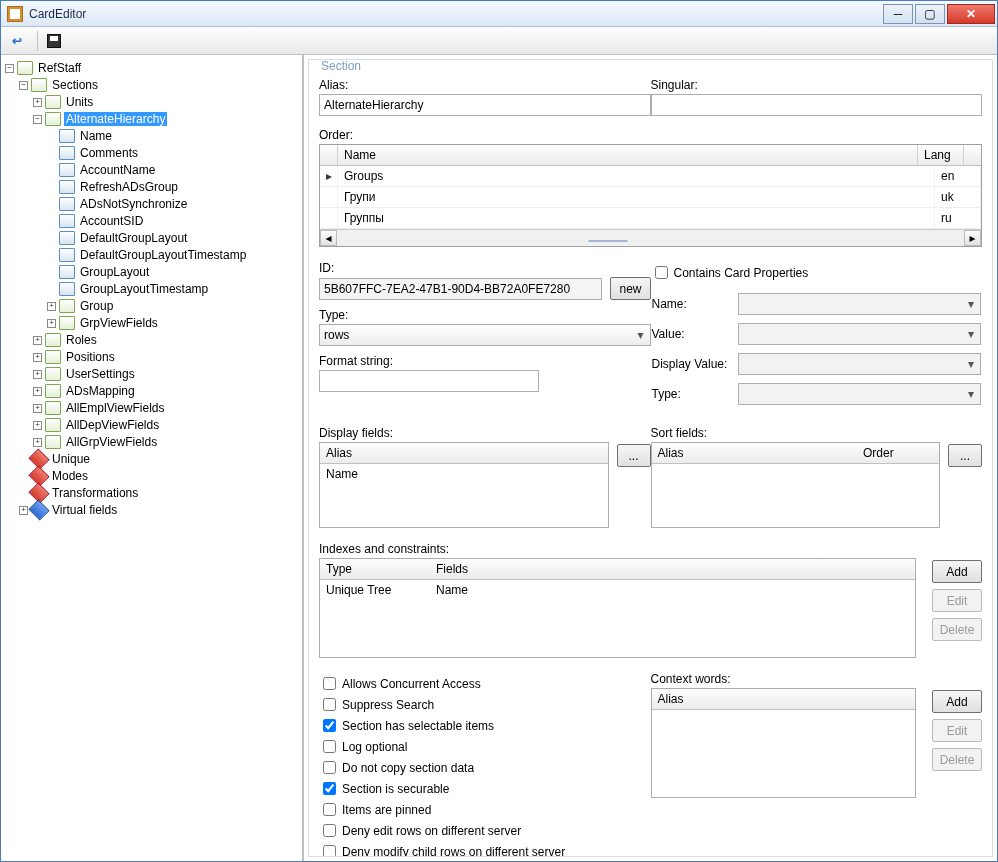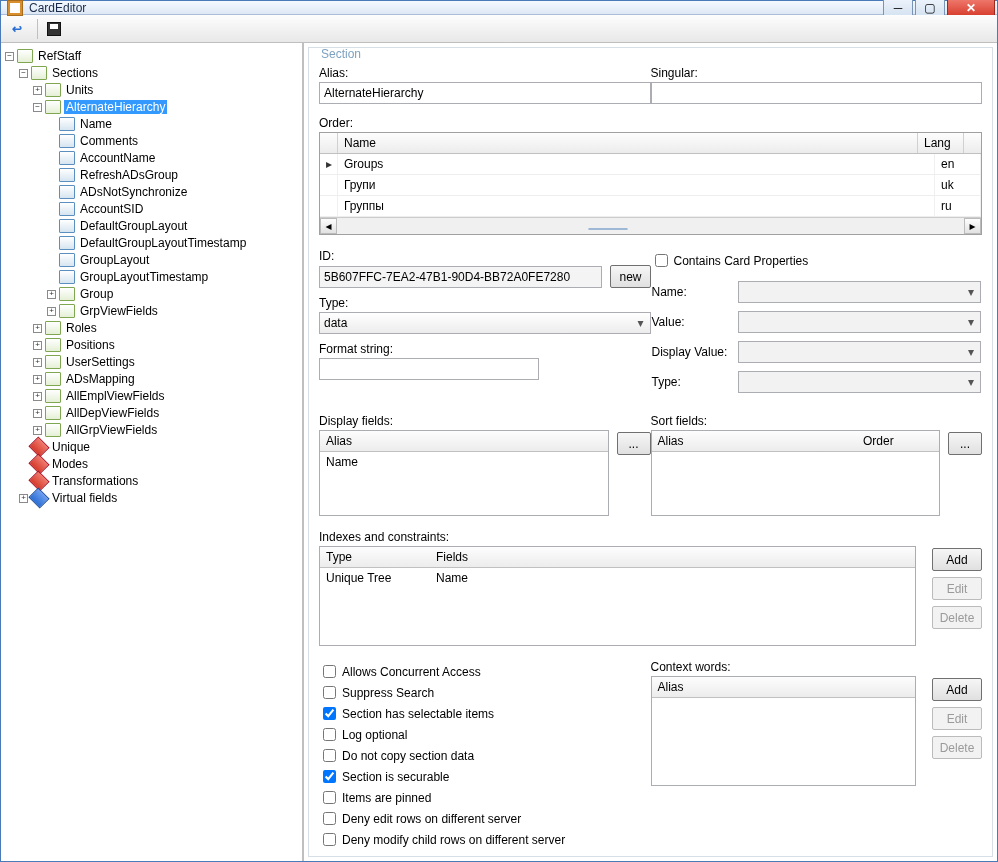--- a/index.html
+++ b/index.html
@@ -1,18 +1,18 @@
 <!DOCTYPE html>
 <html><head>
 <meta charset="utf-8">
 <style>
 * { box-sizing: border-box; font-family: "Segoe UI", Tahoma, sans-serif; font-size: 12px; }
 body { margin: 0; background: #dce5f0; }
 .window { width: 998px; height: 862px; border: 1px solid #4a7ab8; background: #f0f0f0; display: flex; flex-direction: column; box-shadow: 0 2px 8px rgba(0,0,0,.3); }
-.titlebar { height: 14px; background: linear-gradient(#f5f9ff,#dde8f5); display: flex; align-items: center; padding: 0 2px 0 6px; border-bottom: 1px solid #a9bdd6; }
+.titlebar { height: 26px; background: linear-gradient(#f5f9ff,#dde8f5); display: flex; align-items: center; padding: 0 2px 0 6px; border-bottom: 1px solid #a9bdd6; }
 .titlebar .app-icon { width:16px; height:16px; background:#d98f2e; border:1px solid #a86c1c; margin-right:6px; position:relative; }
 .titlebar .app-icon::after{content:"";position:absolute;top:2px;left:2px;right:2px;bottom:2px;background:#fff;}
 .titlebar .title { flex:1; color:#1b2b4a; }
 .winbtns { display:flex; }
 .winbtn { width:30px; height:20px; border:1px solid #7a94b8; background:linear-gradient(#edf3fb,#d3e1f1); margin-left:2px; display:flex; align-items:center; justify-content:center; cursor:pointer; font-family:Arial; }
 .winbtn.close { width:48px; background:linear-gradient(#f07a6e,#d43a2a); border-color:#9e2a1e; color:#fff; font-weight:bold; }
 .toolbar { height:28px; background:linear-gradient(#fdfdfd,#e8e8e8); border-bottom:1px solid #bfbfbf; display:flex; align-items:center; padding:0 4px; }
 .toolbtn { width:24px; height:22px; border:1px solid transparent; margin-right:4px; display:flex; align-items:center; justify-content:center; cursor:pointer; border-radius:2px; }
 .tooldiv { width:1px; height:20px; background:#c0c0c0; margin:0 4px; }
 .body { flex:1; display:flex; overflow:hidden; background:#fff; }
@@ -341,21 +341,21 @@
 
         <div class="row2" style="margin-top:14px">
           <div class="col">
             <div class="lblf">ID:</div>
             <div style="display:flex;gap:8px;align-items:center">
               <input class="inp" style="flex: 1 1 0%;" readonly="" value="5B607FFC-7EA2-47B1-90D4-BB72A0FE7280">
               <button class="btn small">new</button>
             </div>
             <div class="lblf" style="margin-top:8px">Type:</div>
             <div class="combo">
-                <span>data</span>
+                <span>rows</span>
               </div>
             <div class="lblf" style="margin-top:8px">Format string:</div>
             <input class="inp" style="width: 220px;" value="">
           </div>
           <div class="col">
             <div class="chk">
                 <input type="checkbox" style="">
                 <span>Contains Card Properties</span>
               </div>
             <table style="width:100%;border-spacing:0 6px;margin-top:4px">

